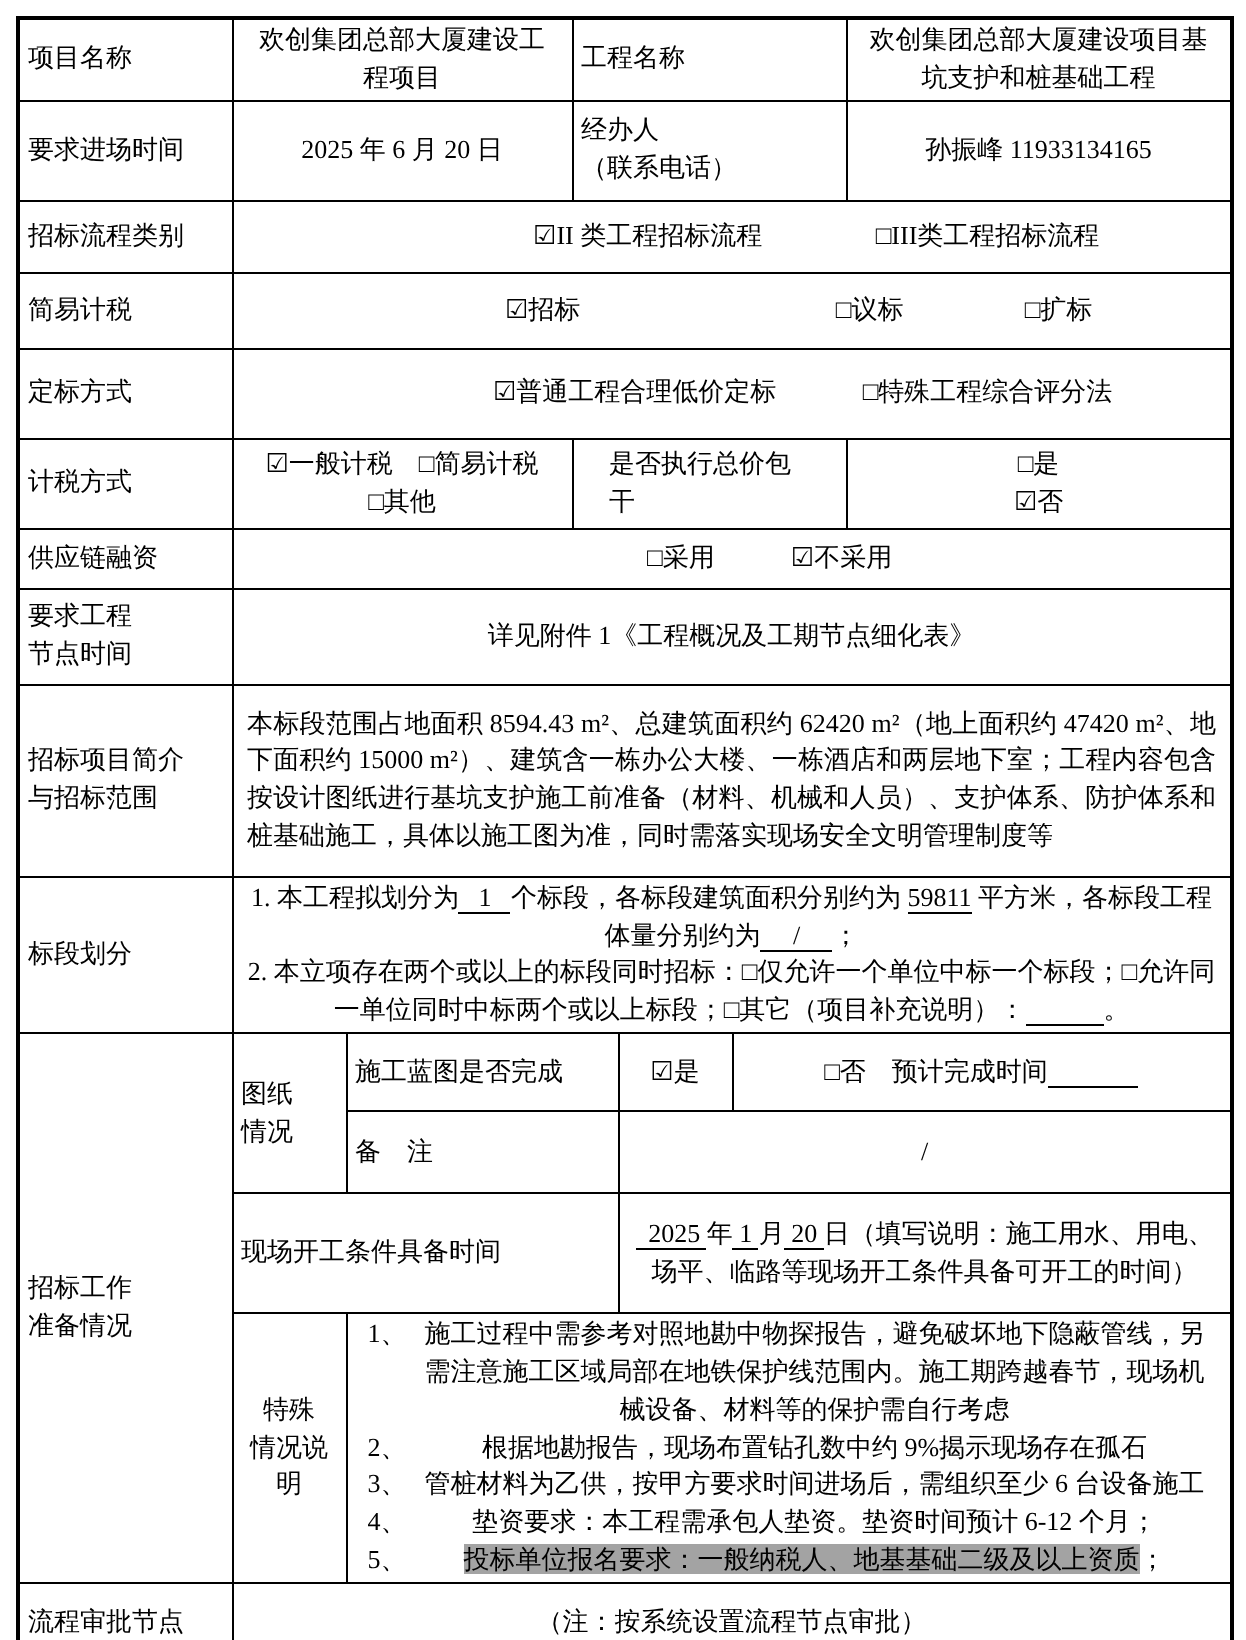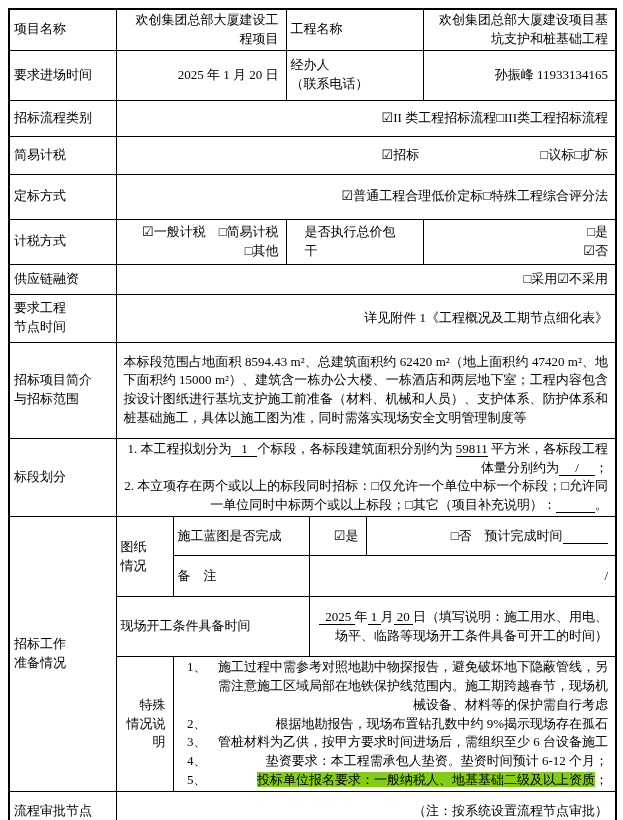--- a/index.html
+++ b/index.html
@@ -1,21 +1,21 @@
 <!DOCTYPE html>
 <html><head>
 <meta charset="utf-8">
 <style>
   html,body{margin:0;padding:0;background:#ffffff;}
   body{width:623px;font-family:"Liberation Serif","DejaVu Serif",serif;color:#000;}
   .sheet{padding:8px 8px;}
   table{border-collapse:collapse;table-layout:fixed;width:607px;border:2px solid #000;}
   td{border:1px solid #000;font-size:13px;line-height:1.45;vertical-align:middle;overflow:hidden;padding:1px 4px;}
   .lab{text-align:left;margin-left:33px;}
-  .cnt{padding:1px 7px;text-align:right;}
+  .cnt{padding:1px 7px;text-align:center;}
   .pl{white-space:pre-line;}
   .u{border-bottom:1px solid #000;white-space:pre;}
   .opt{display:inline-block;vertical-align:top;}
   .w228{width:228px;margin-left:28px;}
   .w172{width:172px;}
   .w155{width:155px;}
   .w110{width:110px;}
   .just{text-align:justify;}
   .narrowpad{padding:1px 18px;}
   .item{display:flex;align-items:flex-start;}
@@ -41,21 +41,21 @@
   <tbody>
         <tr style="height:39px">
     <td class="lab">项目名称</td>
     <td class="cnt" colspan="2">欢创集团总部大厦建设工程项目</td>
     <td class="lab" colspan="3">工程名称</td>
     <td class="cnt">欢创集团总部大厦建设项目基坑支护和桩基础工程</td>
   </tr>
 
   <tr style="height:50px">
     <td class="lab">要求进场时间</td>
-    <td class="cnt" colspan="2">2025 年 1 月 20 日</td>
+    <td class="cnt" colspan="2">2025 年 6 月 20 日</td>
     <td class="lab pl" colspan="3">经办人
 （联系电话）</td>
     <td class="cnt">孙振峰  11933134165</td>
   </tr>
 
   <tr style="height:36px">
     <td class="lab">招标流程类别</td>
     <td class="cnt" colspan="6">
       <span class="opt w228">☑II 类工程招标流程</span><span class="opt">□III类工程招标流程</span>
     </td>
@@ -146,21 +146,21 @@
       <div class="item">
               <span class="num">3、</span>
               <span class="txt">管桩材料为乙供，按甲方要求时间进场后，需组织至少 6 台设备施工</span>
             </div>
       <div class="item">
               <span class="num">4、</span>
               <span class="txt">垫资要求：本工程需承包人垫资。垫资时间预计 6-12 个月；</span>
             </div>
       <div class="item">
               <span class="num">5、</span>
-              <span class="txt"><span class="hl" style="background-color: #84cc16;">投标单位报名要求：一般纳税人、地基基础二级及以上资质</span><span>；</span></span>
+              <span class="txt"><span class="hl" style="background-color: #a3a3a3;">投标单位报名要求：一般纳税人、地基基础二级及以上资质</span><span>；</span></span>
             </div>
     </td>
   </tr>
 
   <tr style="height:41px">
     <td class="lab">流程审批节点</td>
     <td class="cnt" colspan="6">（注：按系统设置流程节点审批）</td>
   </tr>
 </tbody>
     </table>

